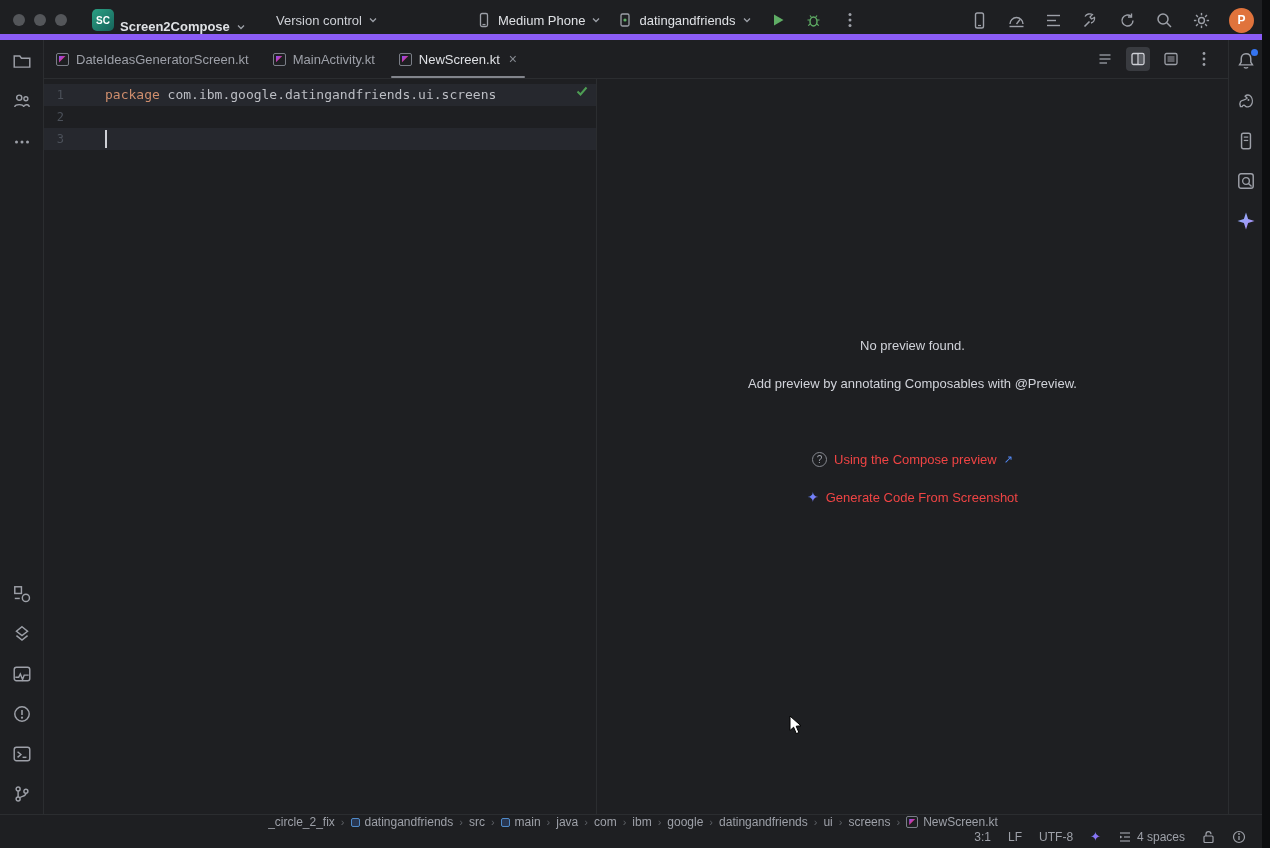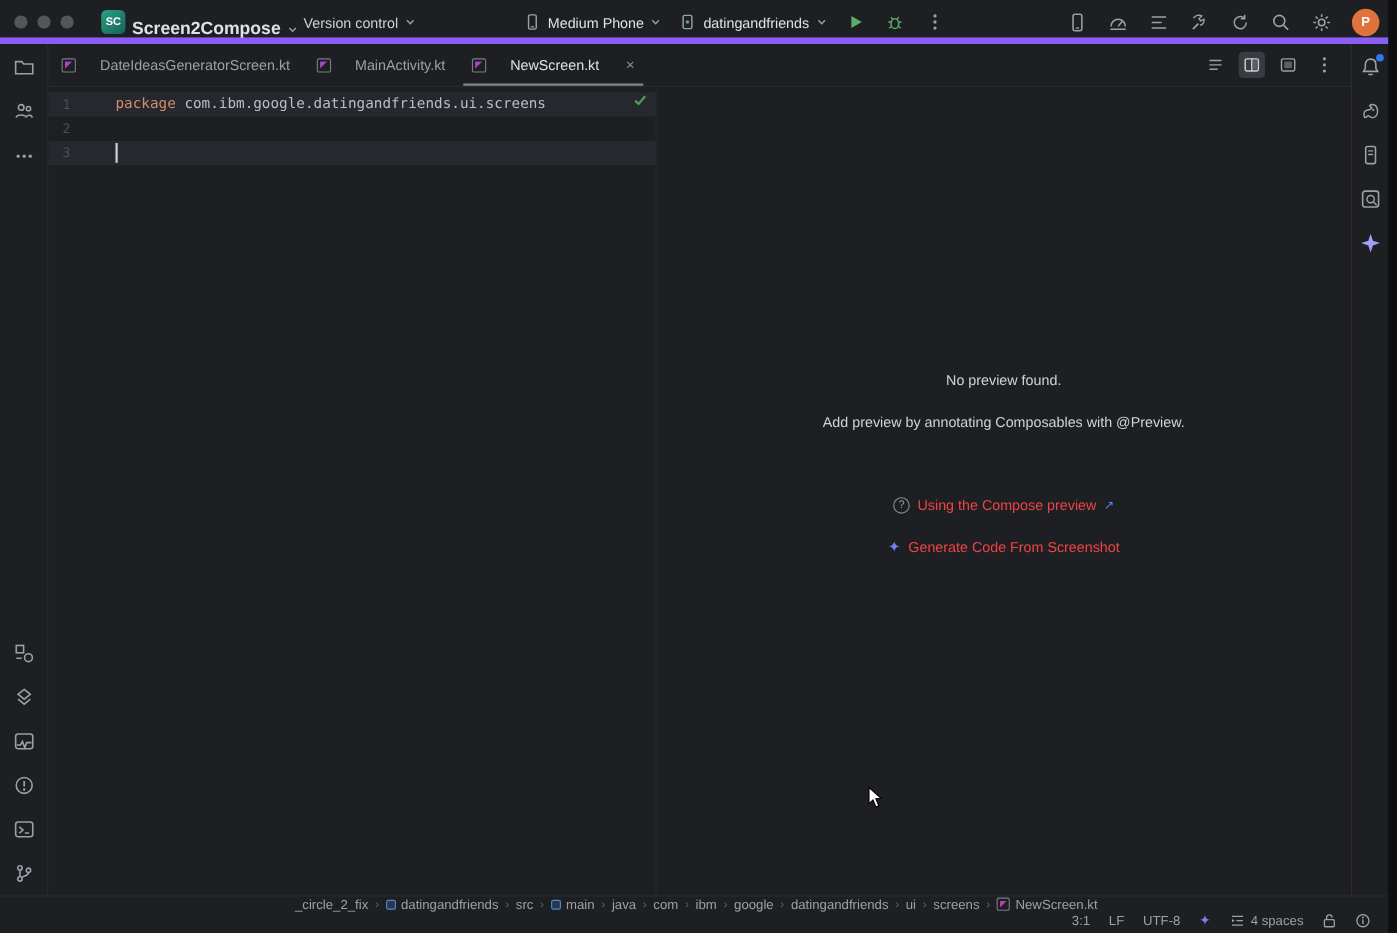--- a/index.html
+++ b/index.html
@@ -5,21 +5,21 @@
   * { margin:0; padding:0; box-sizing:border-box; }
   html,body { width:1270px; height:848px; overflow:hidden; }
   body { background:#1e1f22; font-family:"Liberation Sans", sans-serif; color:#dfe1e5; position:relative; }
   .app { position:absolute; inset:0; }
 
   
   .titlebar { position:absolute; left:0; top:0; width:1270px; height:40px; background:#1e1f22; border-bottom:6px solid #8b5cf6; }
   .traffic { position:absolute; left:13px; top:14px; display:flex; gap:9px; }
   .tl { width:12px; height:12px; border-radius:50%; background:#54565a; }
   .proj-badge { position:absolute; left:92px; top:9px; width:22px; height:22px; border-radius:5px; background:linear-gradient(140deg,#2ba084,#16635a); color:#fff; font-size:10px; font-weight:bold; display:flex; align-items:center; justify-content:center; }
-  .proj-sel { position:absolute; left:120px; top:0; height:53px; display:flex; align-items:center; gap:6px; font-weight:bold; font-size:16px; cursor:default; }
+  .proj-sel { position:absolute; left:120px; top:0; height:53px; display:flex; align-items:center; gap:6px; font-weight:bold; font-size:13px; cursor:default; }
   .vc-sel { position:absolute; left:276px; top:0; height:40px; display:flex; align-items:center; gap:6px; font-size:13px; color:#ced0d6; }
   .center-group { position:absolute; left:472px; top:0; height:40px; display:flex; align-items:center; gap:8px; }
   .widget { display:flex; align-items:center; gap:6px; font-size:13px; padding:0 4px; height:30px; border-radius:4px; }
   .toolbar-btn { width:28px; height:28px; display:flex; align-items:center; justify-content:center; border-radius:4px; }
   .right-icons { position:absolute; right:16px; top:0; height:40px; display:flex; align-items:center; gap:18px; }
   .avatar { width:25px; height:25px; border-radius:50%; background:#e0733c; color:#fff; font-size:12px; font-weight:bold; display:flex; align-items:center; justify-content:center; }
   .chev { display:inline-block; }
 
   
   .left-stripe { position:absolute; left:0; top:40px; width:44px; height:774px; border-right:1px solid #2b2d30; background:#1e1f22; }
@@ -28,21 +28,21 @@
   
   .right-stripe { position:absolute; left:1228px; top:40px; width:34px; height:774px; border-left:1px solid #2b2d30; background:#1e1f22; }
   .right-stripe .stripe-ic { left:6px; }
   .notif-dot { position:absolute; right:-2px; top:-2px; width:7px; height:7px; border-radius:50%; background:#3574f0; }
 
   
   .win-edge { position:absolute; left:1262px; top:0; width:8px; height:848px; background:#0d0e10; }
 
   
   .tabbar { position:absolute; left:44px; top:40px; width:1184px; height:39px; border-bottom:1px solid #2b2d30; display:flex; align-items:stretch; }
-  .tab { display:flex; align-items:center; gap:22px; padding:0 12px; font-size:13px; color:#9da0a8; position:relative;text-align:right; }
+  .tab { display:flex; align-items:center; gap:7px; padding:0 12px; font-size:13px; color:#9da0a8; position:relative;text-align:right; }
   .tab.active { color:#dfe1e5; }
   .tab.active::after { content:""; position:absolute; left:4px; right:4px; bottom:0; height:2px; background:#82858c; border-radius:1px; }
   .tab-close { color:#868a91; font-size:14px; line-height:1; margin-left:2px; }
   .kt-icon { width:13px; height:13px; border:1px solid #7a7e87; border-radius:2px; position:relative; background:#1e1f22; flex:0 0 auto; }
   .kt-icon::before { content:""; position:absolute; inset:2px; clip-path:polygon(0 0,100% 0,0 100%); background:linear-gradient(135deg,#7f52ff 0%,#d9358b 55%,#f88909 100%); }
   .tab-actions { position:absolute; right:12px; top:0; height:38px; display:flex; align-items:center; gap:9px; }
   .view-btn { width:24px; height:24px; border-radius:4px; display:flex; align-items:center; justify-content:center; }
   .view-btn.active { background:#393b40; }
 
   

